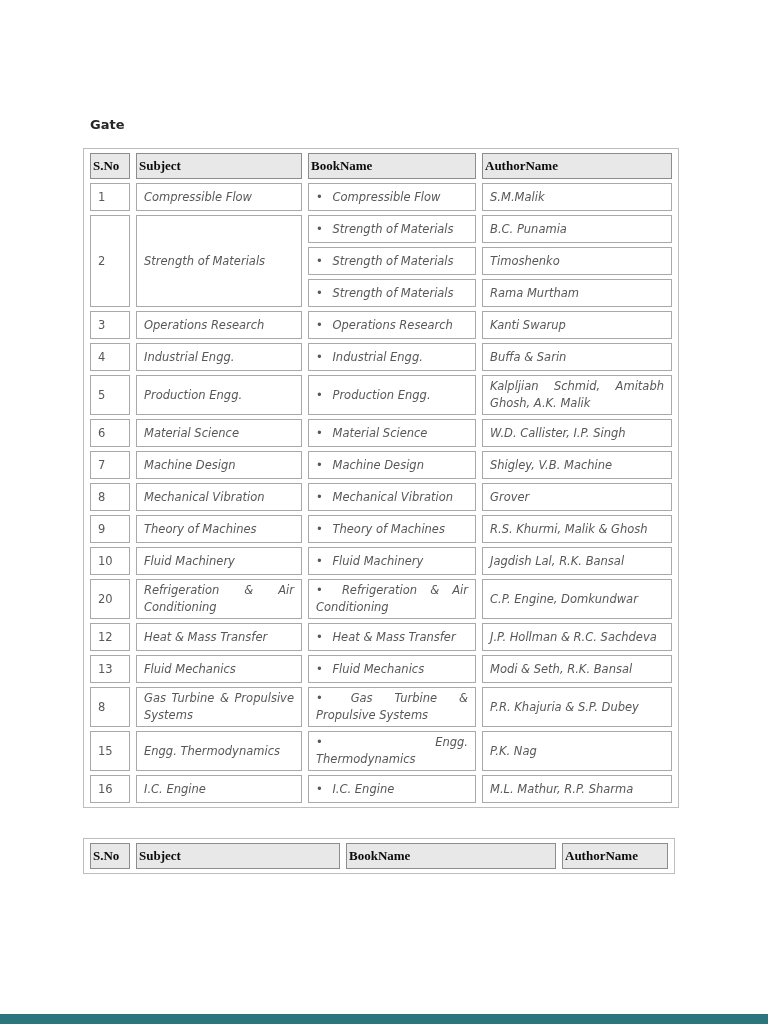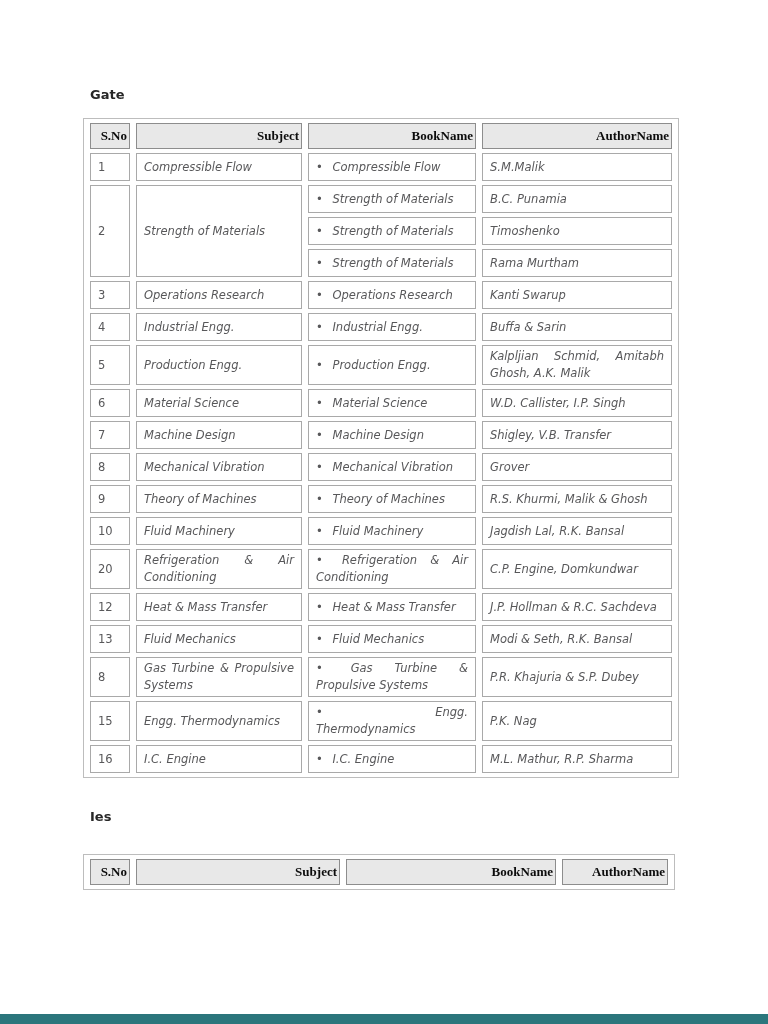--- a/index.html
+++ b/index.html
@@ -1,35 +1,35 @@
 <!DOCTYPE html>
 <html><head>
 <meta charset="utf-8">
 <style>
   html, body { margin:0; padding:0; background:#ffffff; }
   .page {
     position:relative; width:768px; height:1024px; overflow:hidden;
     background:#ffffff; font-family:"DejaVu Sans", sans-serif;
   }
-  .content { padding:88px 0 0 83px; }
+  .content { padding:118px 0 0 83px; }
   .section-heading {
     margin:0 0 0 7px; font-size:13px; font-weight:bold; color:#272727;
     line-height:14px; font-family:"DejaVu Sans", sans-serif;
   }
   .section-heading.second { margin-top:32px; }
   table.books-table {
     border-collapse:separate; border-spacing:6px 4px;
     border:1px solid #bdbdbd; width:592px; table-layout:fixed;
     margin-top:16px; background:#ffffff;
   }
   table.books-table.second { margin-top:30px; }
   table.books-table th {
     background:#e8e8e8; border:1px solid #8d8d8d;
     font-family:"Liberation Serif", serif; font-weight:bold;
-    font-size:13px; color:#0c0c0c; text-align:right;
+    font-size:13px; color:#0c0c0c; text-align:left;
     height:22px; padding:1px 2px; overflow:hidden;
   }
   table.books-table td {
     border:1px solid #a9a9a9; background:#ffffff;
     color:#58585a; font-size:11.5px; line-height:17px;
     padding:2px 7px; height:22px; vertical-align:middle;
     overflow:hidden; word-wrap:break-word;
   }
   td.sno { text-align:left; }
   td.subject, td.book, td.author { text-align:justify;font-style:italic; }
@@ -104,21 +104,21 @@
           <tr>
             <td class="sno" rowspan="1">6</td>
             <td class="subject" rowspan="1">Material Science</td>
             <td class="book"><span class="bullet">•</span> <span>Material Science</span></td>
             <td class="author">W.D. Callister, I.P. Singh</td>
           </tr>
           <tr>
             <td class="sno" rowspan="1">7</td>
             <td class="subject" rowspan="1">Machine Design</td>
             <td class="book"><span class="bullet">•</span> <span>Machine Design</span></td>
-            <td class="author">Shigley, V.B. Transfer</td>
+            <td class="author">Shigley, V.B. Machine</td>
           </tr>
           <tr>
             <td class="sno" rowspan="1">8</td>
             <td class="subject" rowspan="1">Mechanical Vibration</td>
             <td class="book"><span class="bullet">•</span> <span>Mechanical Vibration</span></td>
             <td class="author">Grover</td>
           </tr>
           <tr>
             <td class="sno" rowspan="1">9</td>
             <td class="subject" rowspan="1">Theory of Machines</td>
@@ -163,21 +163,20 @@
           </tr>
           <tr>
             <td class="sno" rowspan="1">16</td>
             <td class="subject" rowspan="1">I.C. Engine</td>
             <td class="book"><span class="bullet">•</span> <span>I.C. Engine</span></td>
             <td class="author">M.L. Mathur, R.P. Sharma</td>
           </tr>
         </tbody>
     </table>
 
-    <div class="section-heading second">Ies</div>
 
     <table class="books-table second">
       <colgroup>
         <col style="width:40px">
           <col style="width:204px">
         <col style="width:210px">
           <col style="width:106px">
       </colgroup>
       <thead>
         <tr>

